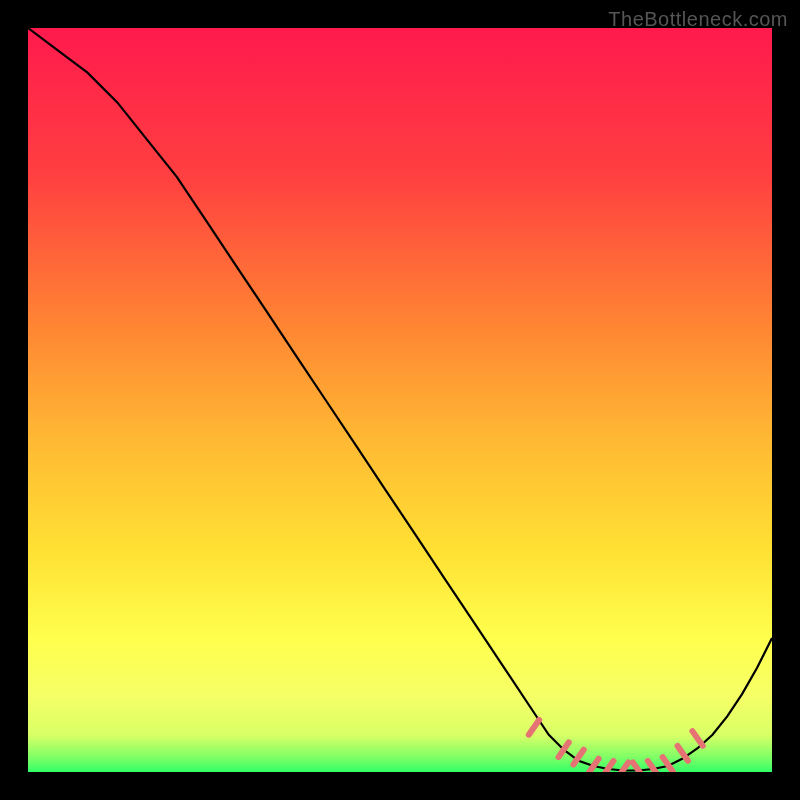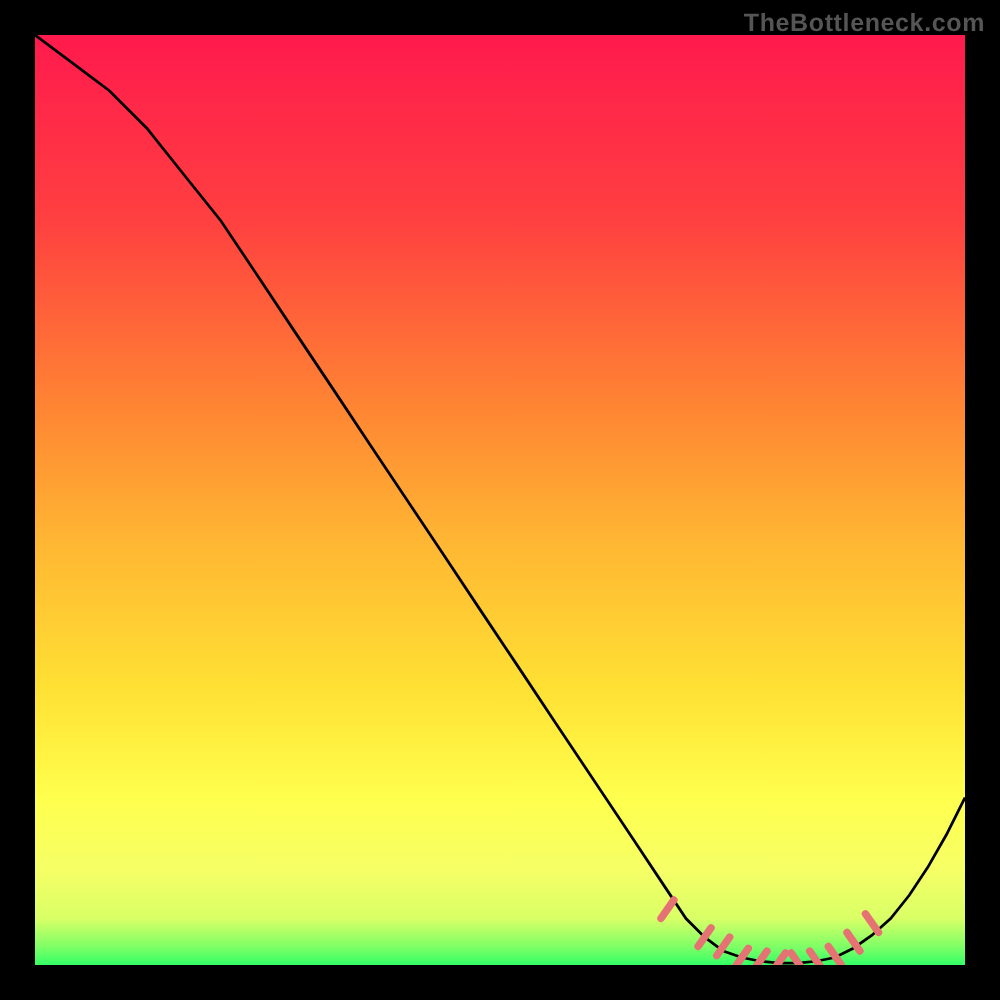--- a/index.html
+++ b/index.html
@@ -1,17 +1,17 @@
 <!DOCTYPE html>
 <html><head>
 <meta charset="utf-8">
 <style>
   * { margin: 0; padding: 0; box-sizing: border-box; }
   body { width: 800px; height: 800px; background: #000; position: relative; font-family: Arial, sans-serif; }
-  .watermark { position: absolute; top: 8px; right: 12px; color: #555; font-size: 20px; letter-spacing: 0.5px; z-index: 10; font-weight: bold; }
+  .watermark { position: absolute; top: 8px; right: 12px; color: #555; font-size: 20px; letter-spacing: 0.5px; z-index: 10; }
   .plot-area { position: absolute; left: 28px; top: 28px; width: 744px; height: 744px; }
   .plot-area svg { width: 100%; height: 100%; display: block; }
 </style>
 </head>
 <body>
 
 <div class="watermark">TheBottleneck.com</div>
 
 <div class="plot-area">
   <svg viewBox="0 0 744 744" preserveAspectRatio="none">

